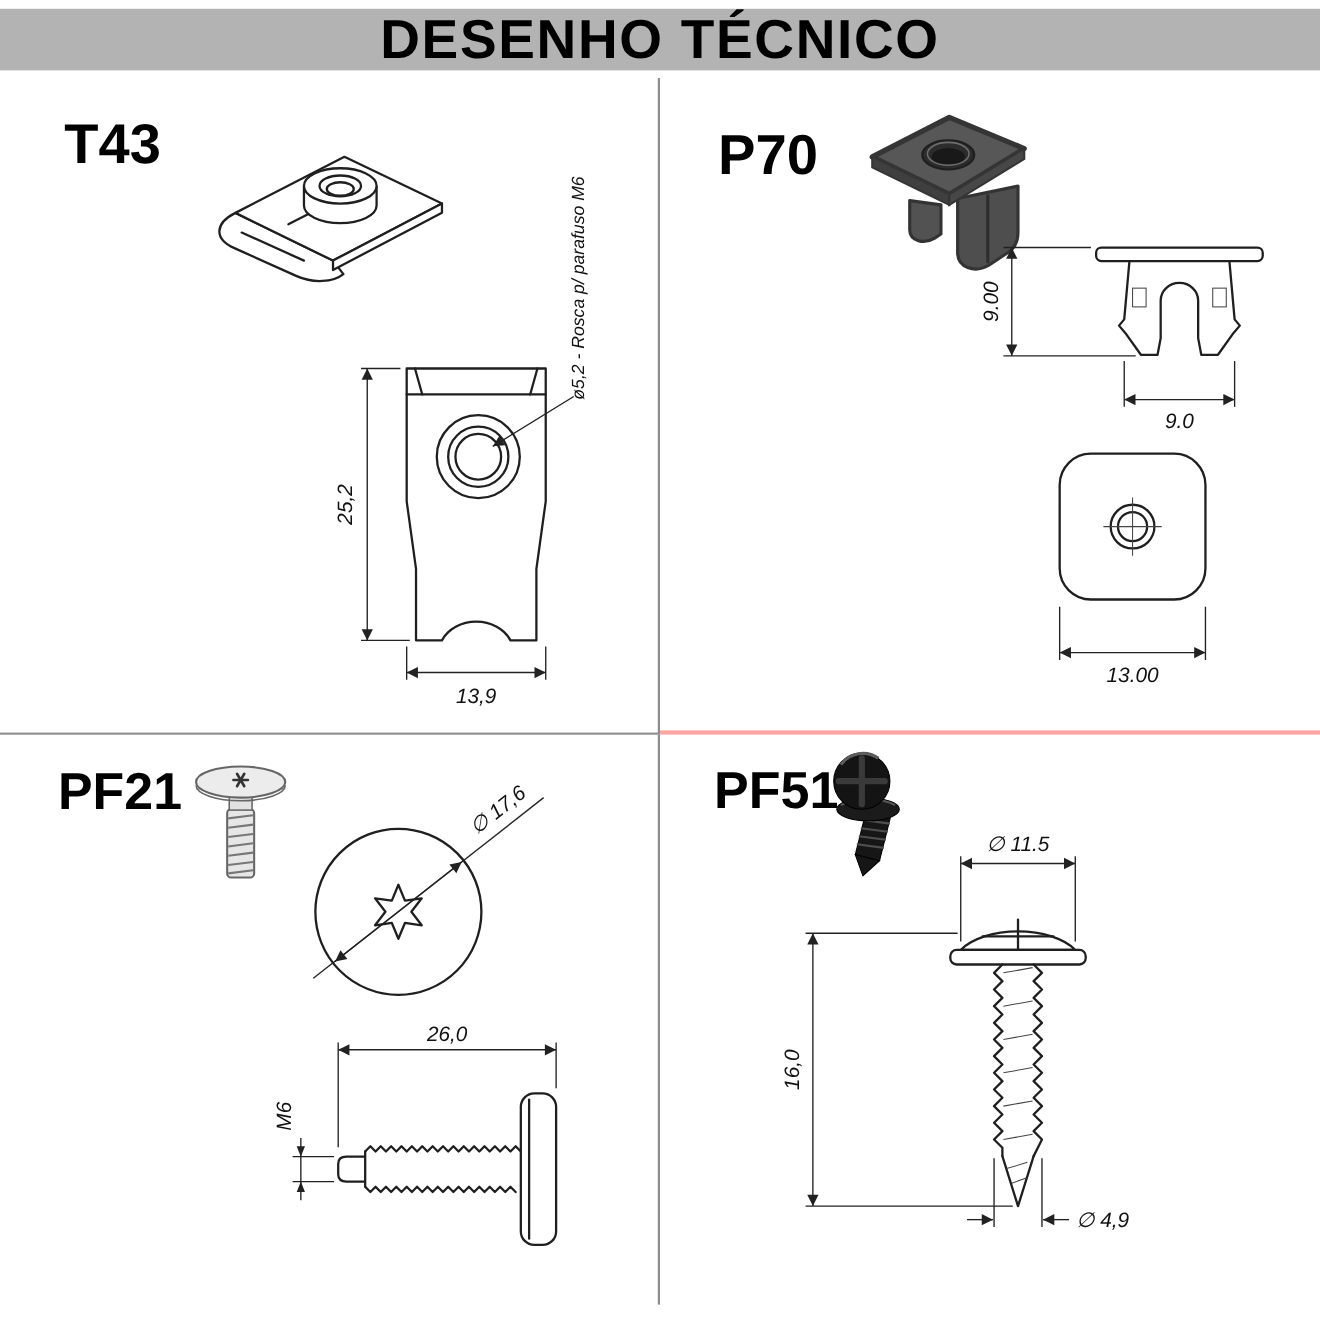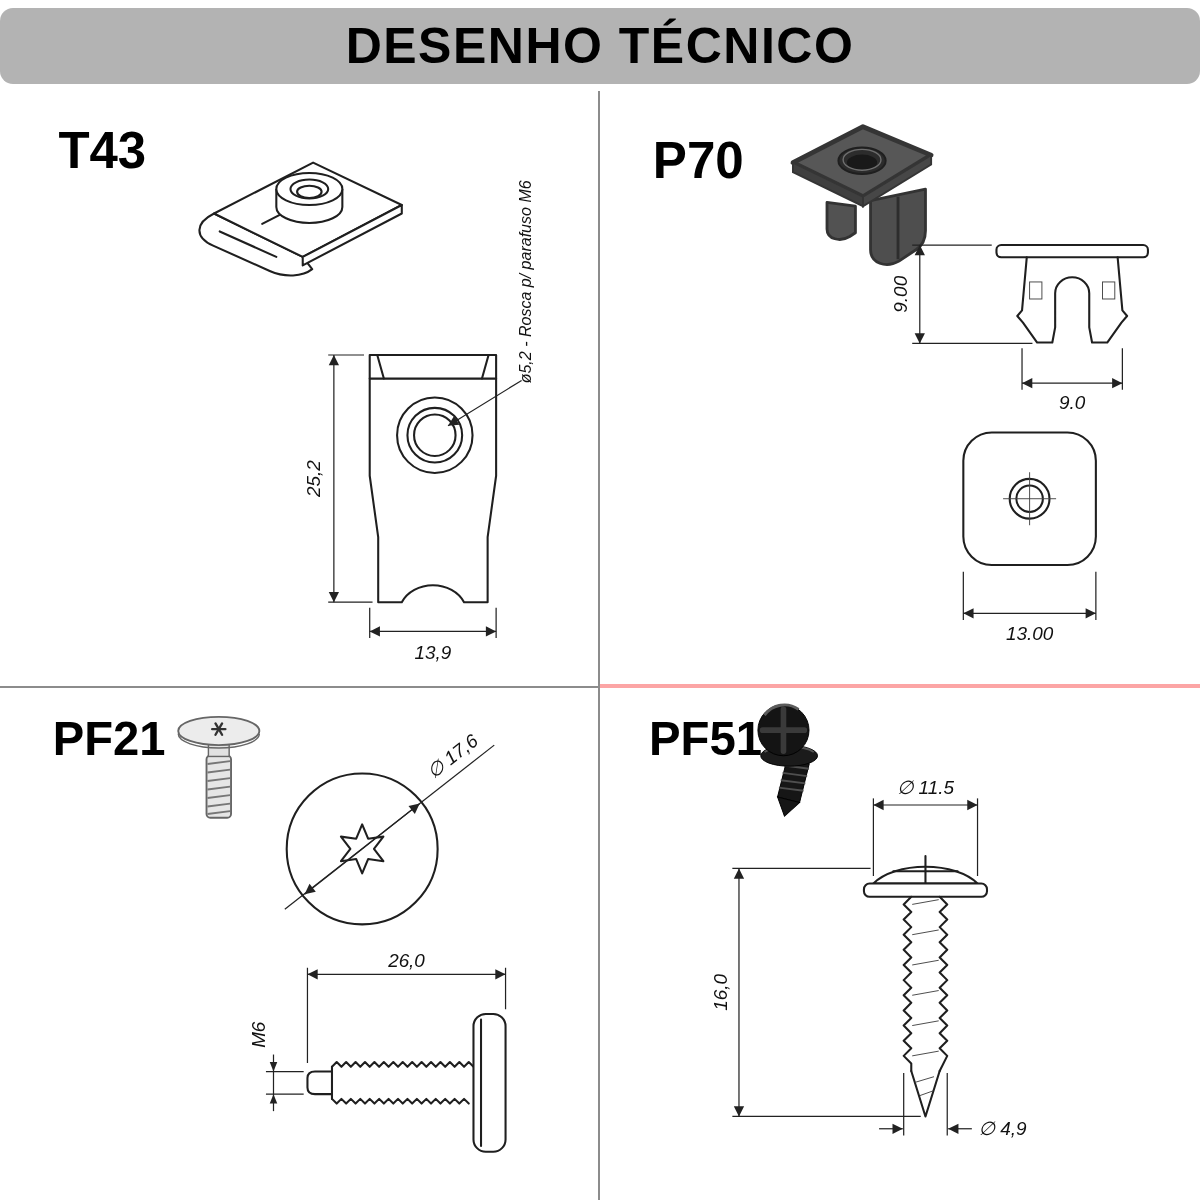--- a/index.html
+++ b/index.html
@@ -1,17 +1,17 @@
 <!DOCTYPE html>
 <html><head>
 <meta charset="utf-8">
 <style>
   html,body{margin:0;padding:0;background:#fff;}
   body{width:1200px;height:1200px;overflow:hidden;font-family:"Liberation Sans",sans-serif;}
-  .band{margin:8px 0 7px 0;height:76px;background:#b3b3b3;display:flex;align-items:center;justify-content:center;border-radius:13px;}
+  .band{margin:8px 0 7px 0;height:56px;background:#b3b3b3;display:flex;align-items:center;justify-content:center;}
   .band h1{margin:0;font-size:50px;font-weight:bold;letter-spacing:1.5px;color:#000;}
   .grid{display:grid;grid-template-columns:600px 600px;grid-template-rows:597px 518px;}
   .grid section{box-sizing:border-box;position:relative;background:#fff;padding-left:32px;}
   .q-tl{border-right:2px solid #8c8c8c;border-bottom:2px solid #8c8c8c;}
   .q-tr{border-bottom:4px solid #fca5a5;}
   .q-bl{border-right:2px solid #8c8c8c;}
   svg{display:block;width:100%;height:100%;}
   svg text{font-family:"Liberation Sans",sans-serif;}
   .lbl{font-weight:bold;font-size:54px;fill:#000;}
   .lbl2{font-weight:bold;font-size:50px;fill:#000;}

